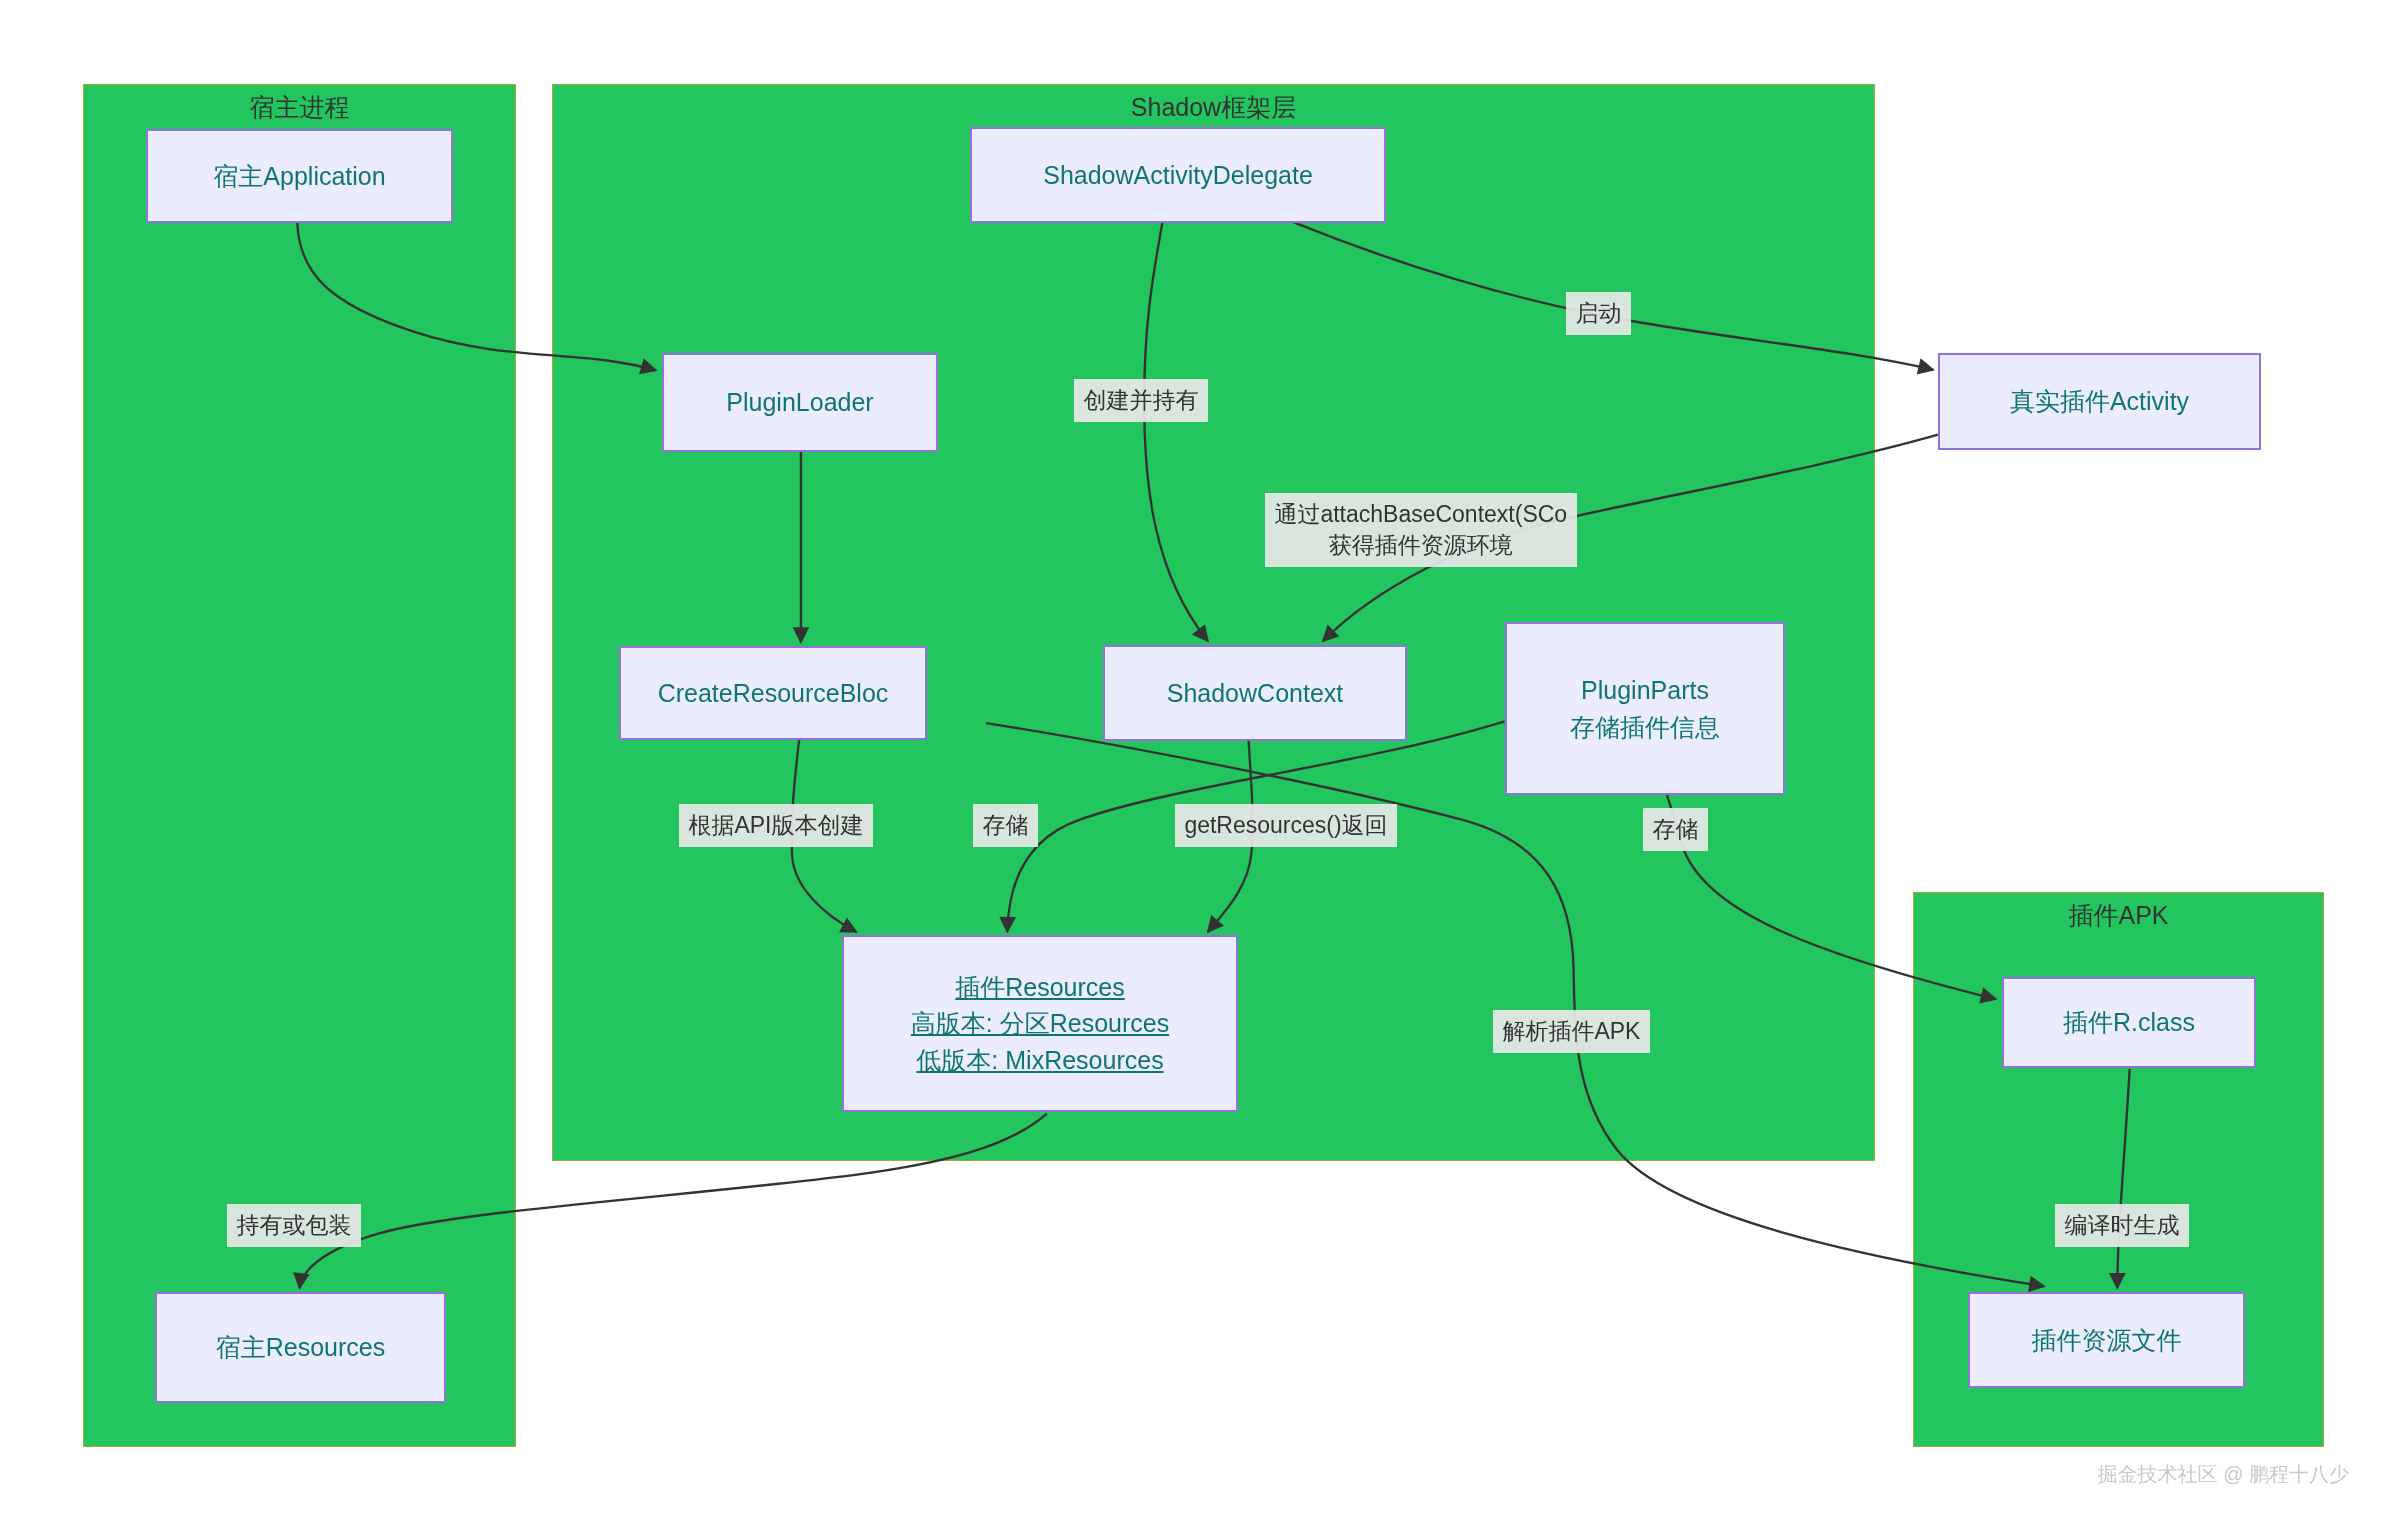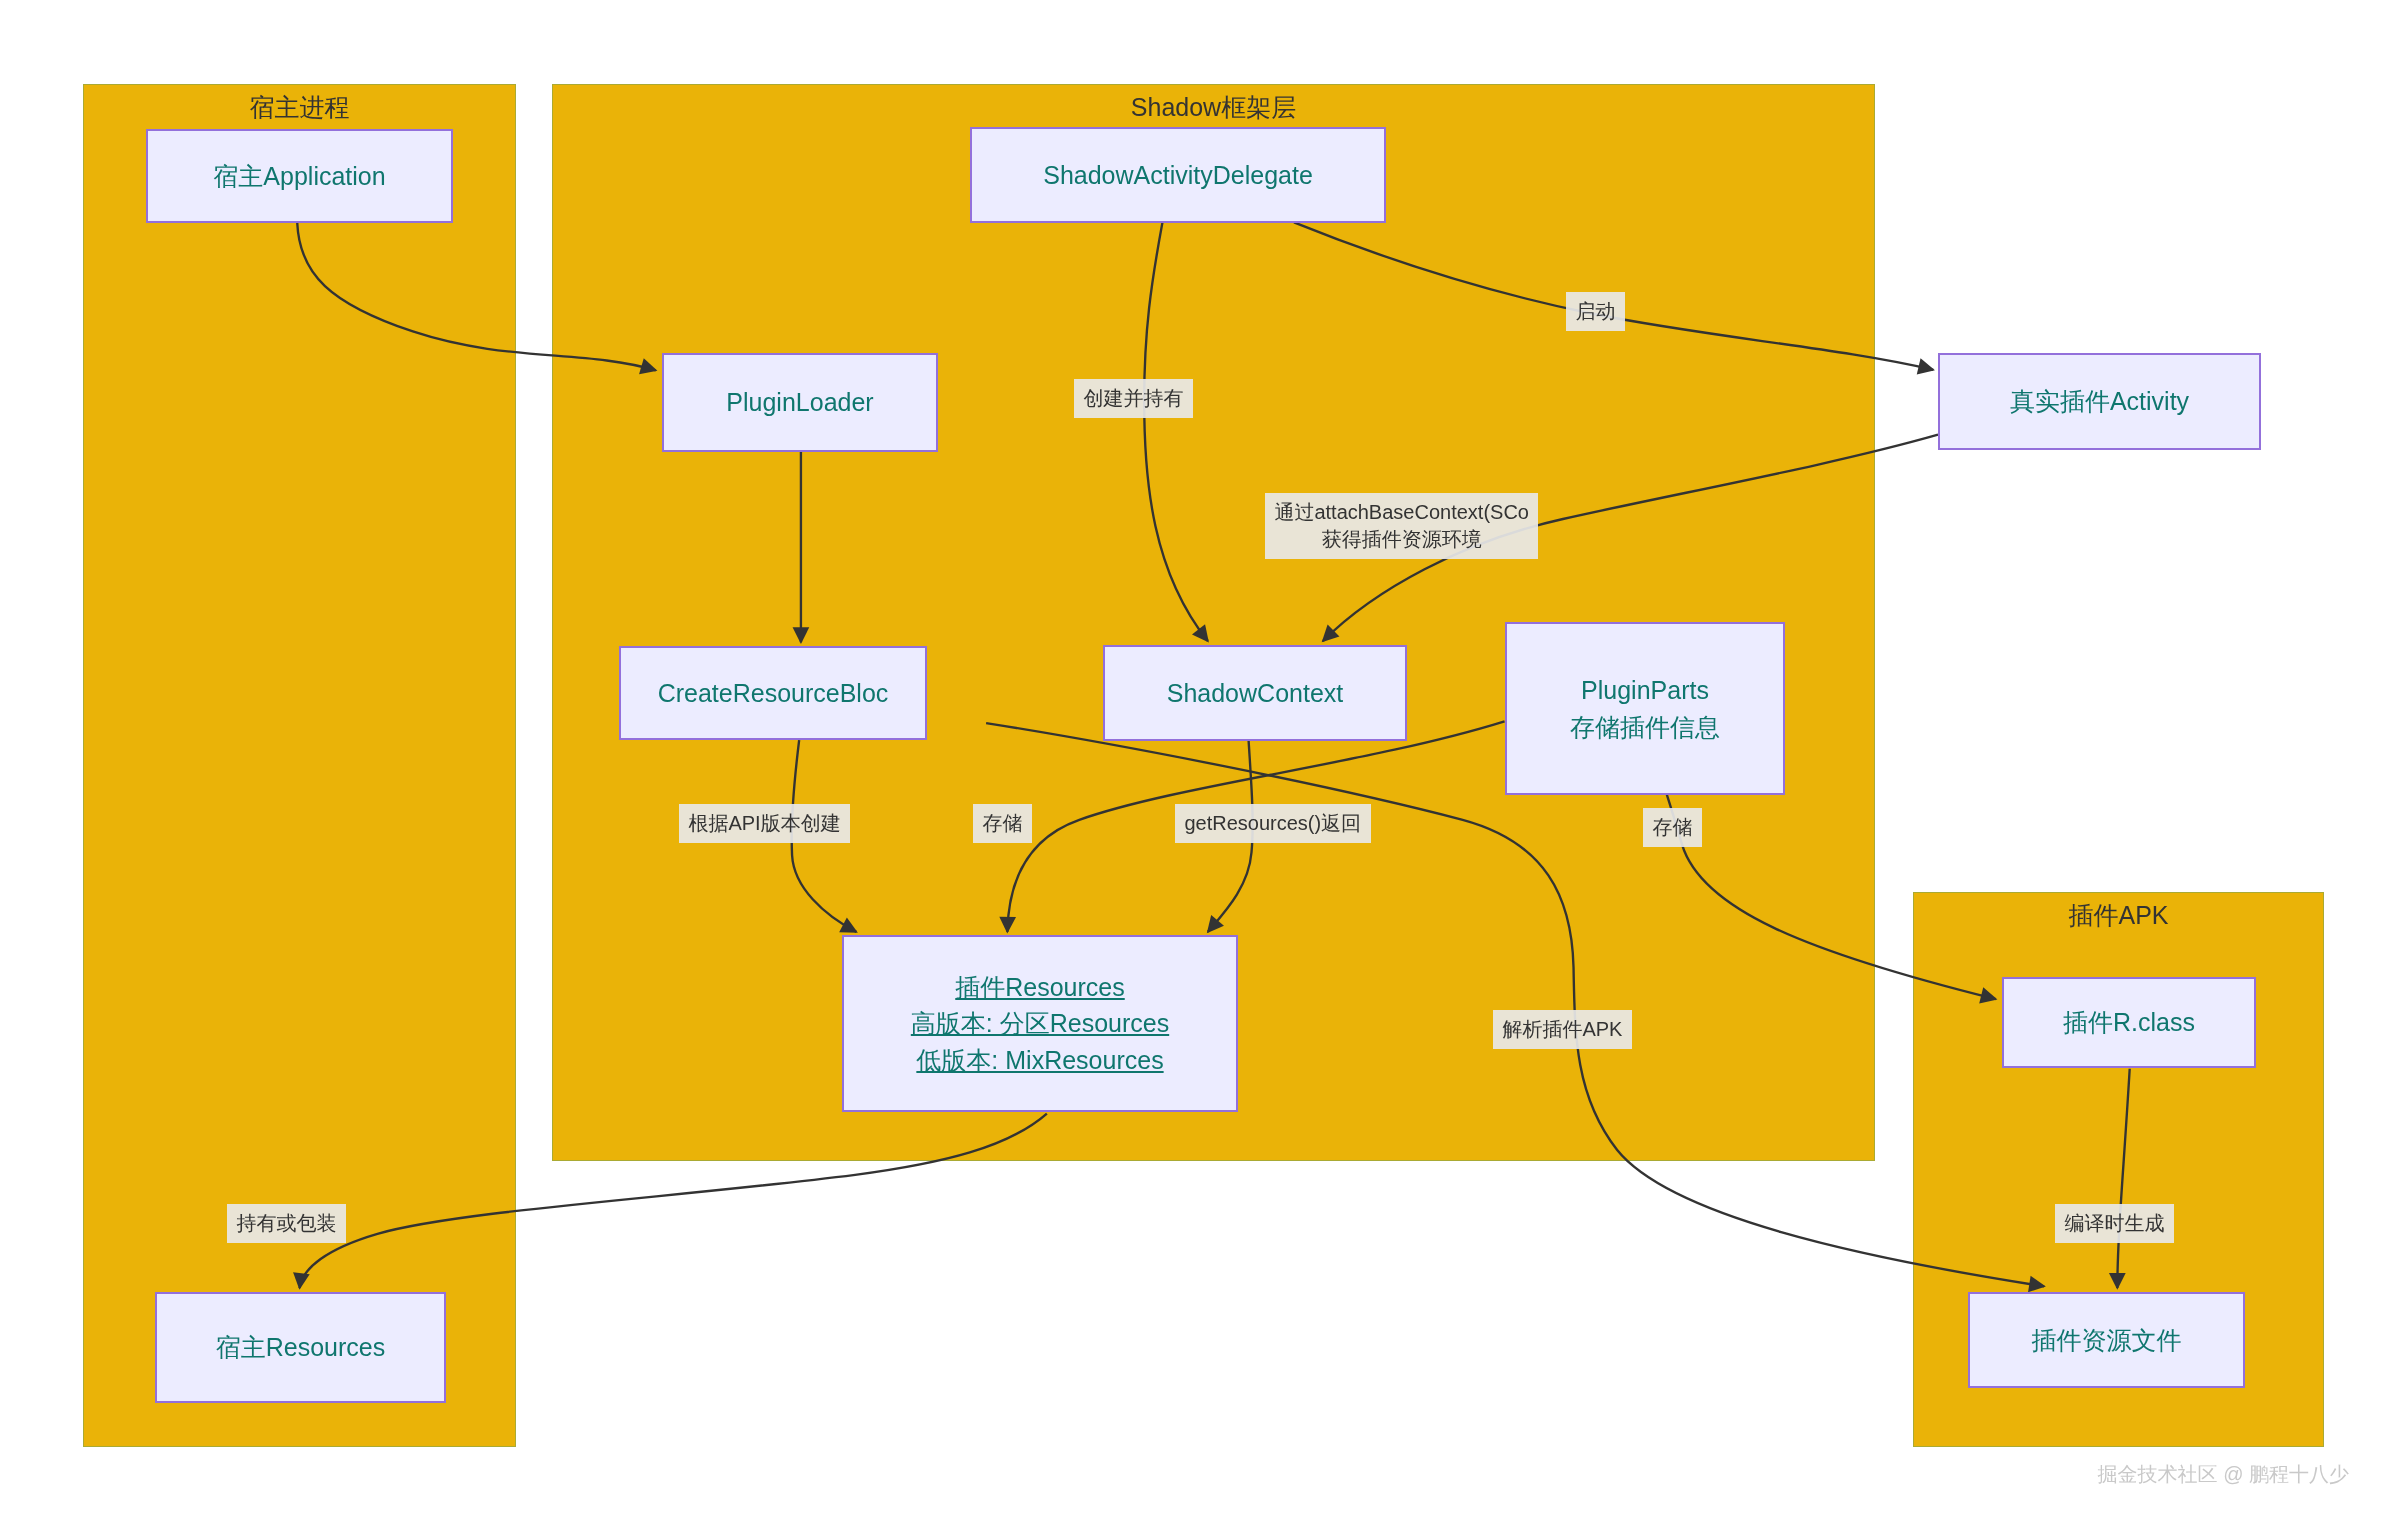--- a/index.html
+++ b/index.html
@@ -4,21 +4,21 @@
 <style>
   html,body{margin:0;padding:0;}
   body{
     width:2401px;height:1514px;position:relative;overflow:hidden;
     background:#ffffff;
     font-family:"Liberation Sans","DejaVu Sans",sans-serif;
     color:#333333;
   }
   .cluster{
     position:absolute;
-    background:#eab308;
+    background:#22c55e;
     border:1.8px solid #aaaa33;
     box-sizing:border-box;
     z-index:0;
   }
   .cluster-title{
     position:absolute;top:5.9px;left:0;right:0;
     text-align:center;font-size:25px;color:#333333;
   }
   #edges{position:absolute;top:0;left:0;z-index:1;}
   .node{
@@ -28,21 +28,21 @@
     box-sizing:border-box;
     display:flex;flex-direction:column;align-items:center;justify-content:center;
     font-size:25px;color:#0f766e;text-align:center;
     line-height:1.45;
     z-index:3;
   }
   .edge-label{
     position:absolute;
     background:rgba(232,232,232,0.92);
     color:#333333;
-    font-size:20px;line-height:1.35;
+    font-size:23px;line-height:1.35;
     padding:5.9px 9.4px;
     text-align:center;
     white-space:nowrap;
     z-index:2;
   }
   .watermark{
     position:absolute;
     right:52px;top:1461px;
     font-size:20px;
     color:#c9c9c9;

